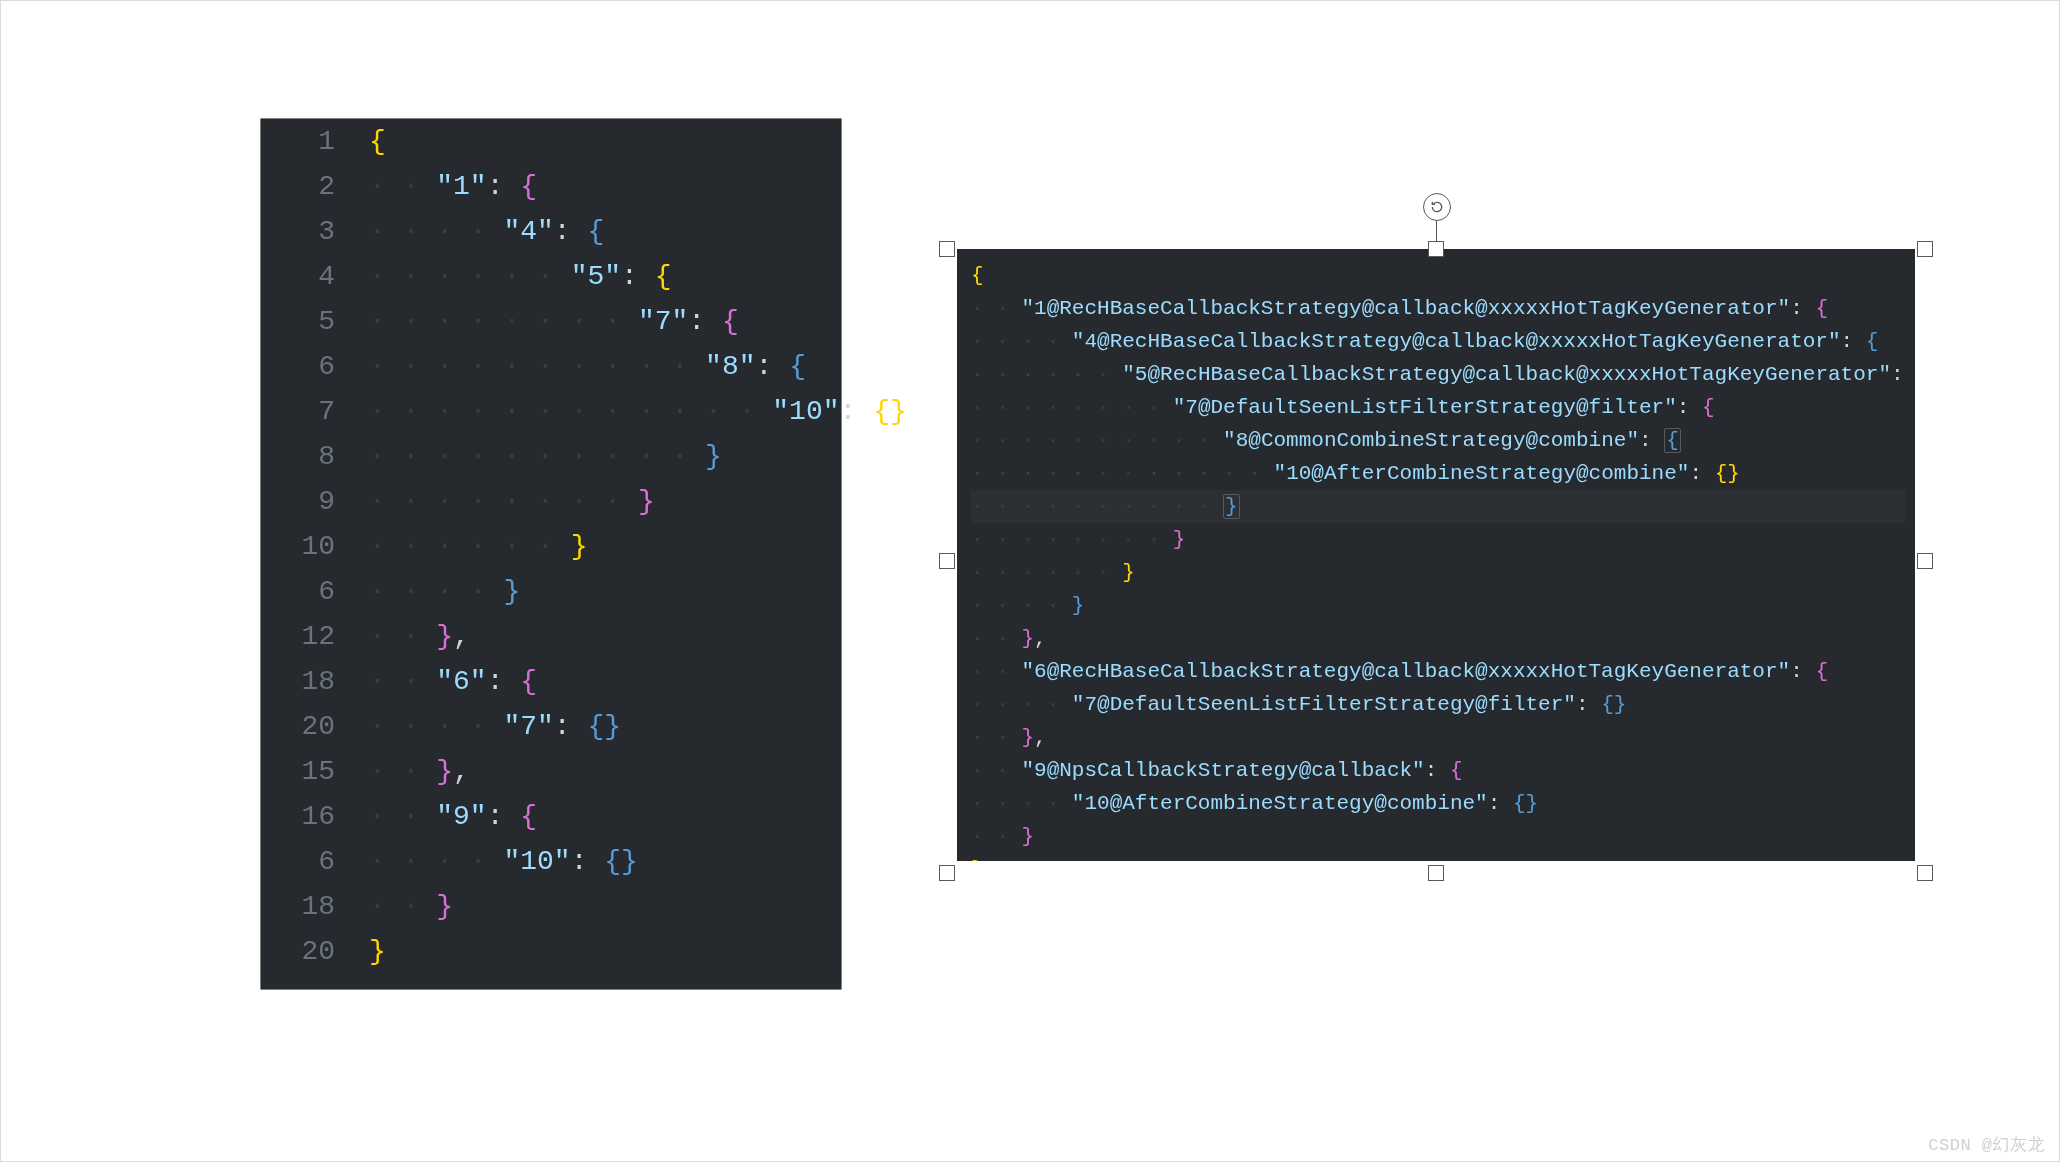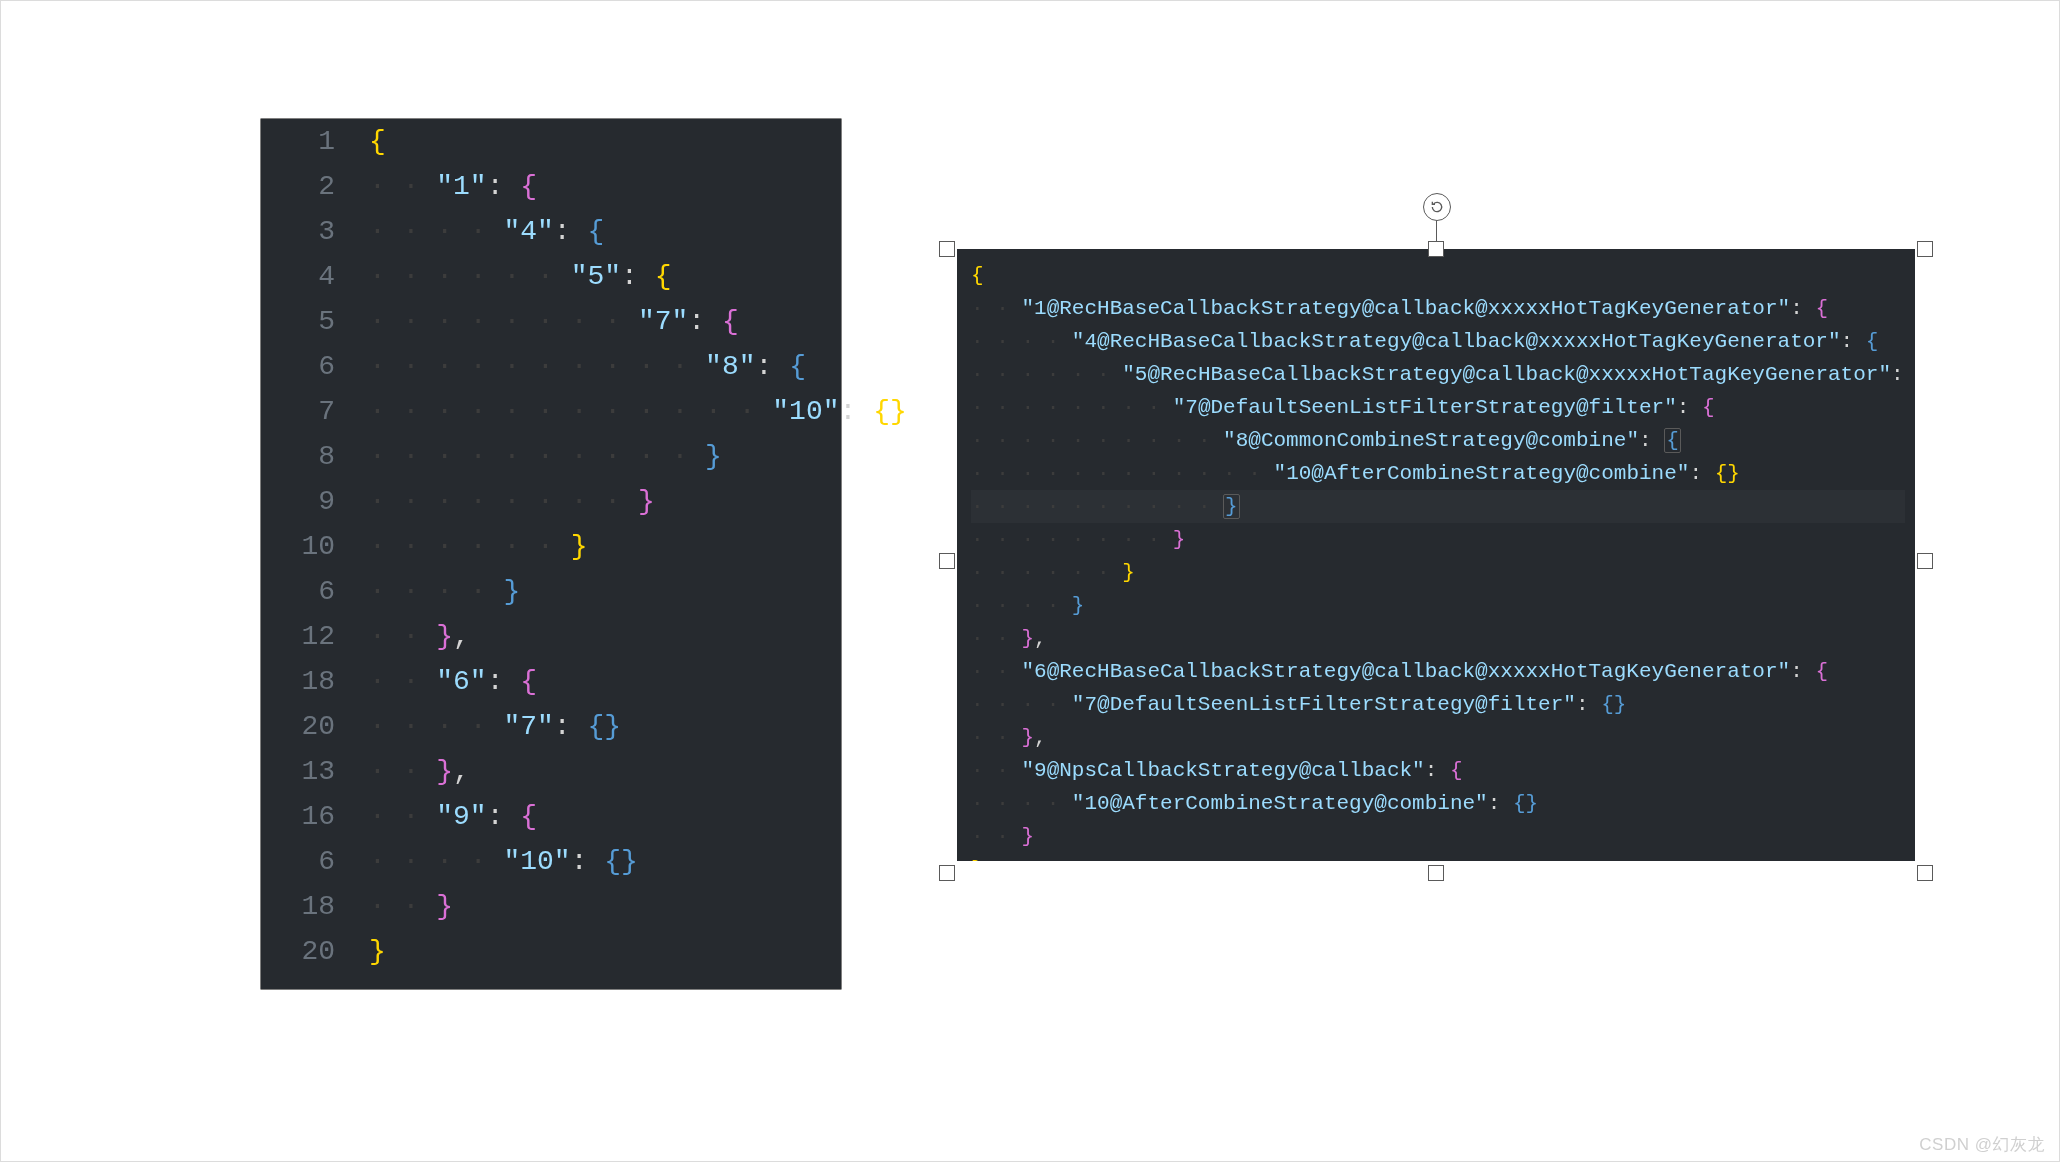--- a/index.html
+++ b/index.html
@@ -59,21 +59,21 @@
   .rot-handle svg{width:16px;height:16px;}
   .rot-stem{
     position:absolute;left:50%;top:-30px;width:0;height:30px;border-left:1.5px solid #5a5a5a;
   }
   .sel-border{
     position:absolute;left:8px;top:-8px;right:8px;bottom:-2px;border:0;
   }
 
   
   .wm{
-    position:absolute;right:14px;bottom:5px;font-family:Liberation Sans, sans-serif;
+    position:absolute;right:14px;bottom:5px;font-family:Liberation Mono, monospace;
     font-size:17px;color:#d0d0d0;letter-spacing:0.5px;
   }
 </style>
 </head>
 <body>
 
 <div class="stage">
 
   <div class="editor highlight">
     <div class="gut" id="left-gutter">
@@ -84,21 +84,21 @@
         <div class="ln">5</div>
         <div class="ln">6</div>
         <div class="ln">7</div>
         <div class="ln">8</div>
         <div class="ln">9</div>
         <div class="ln">10</div>
         <div class="ln">6</div>
         <div class="ln">12</div>
         <div class="ln">18</div>
         <div class="ln">20</div>
-        <div class="ln">13</div>
+        <div class="ln">15</div>
         <div class="ln">16</div>
         <div class="ln">6</div>
         <div class="ln">18</div>
         <div class="ln">20</div>
       </div>
     <div class="code-area" id="left-code">
         <div class="row "><span class="b0">{</span></div>
         <div class="row "><span class="ws">· · </span><span class="t-key">"1"</span><span class="t-punc">: </span><span class="b1">{</span></div>
         <div class="row "><span class="ws">· · </span><span class="ws">· · </span><span class="t-key">"4"</span><span class="t-punc">: </span><span class="b2">{</span></div>
         <div class="row "><span class="ws">· · </span><span class="ws">· · </span><span class="ws">· · </span><span class="t-key">"5"</span><span class="t-punc">: </span><span class="b3">{</span></div>

